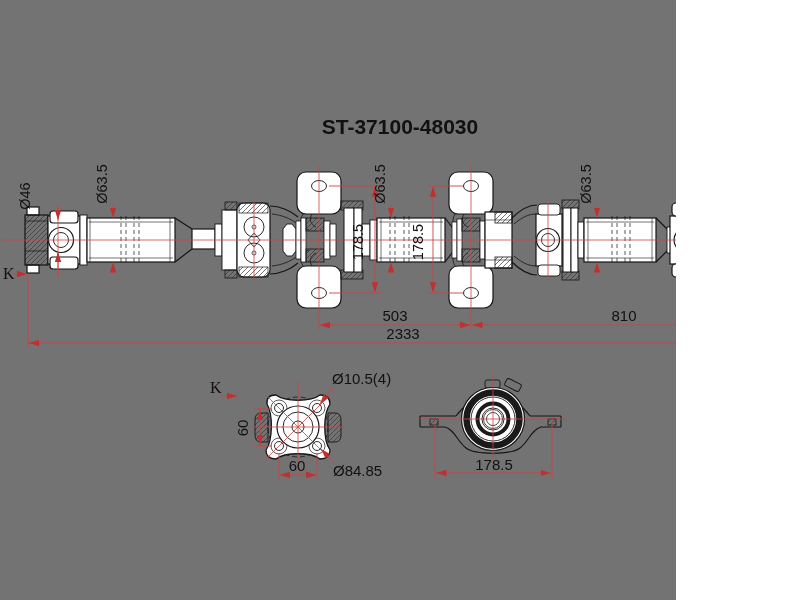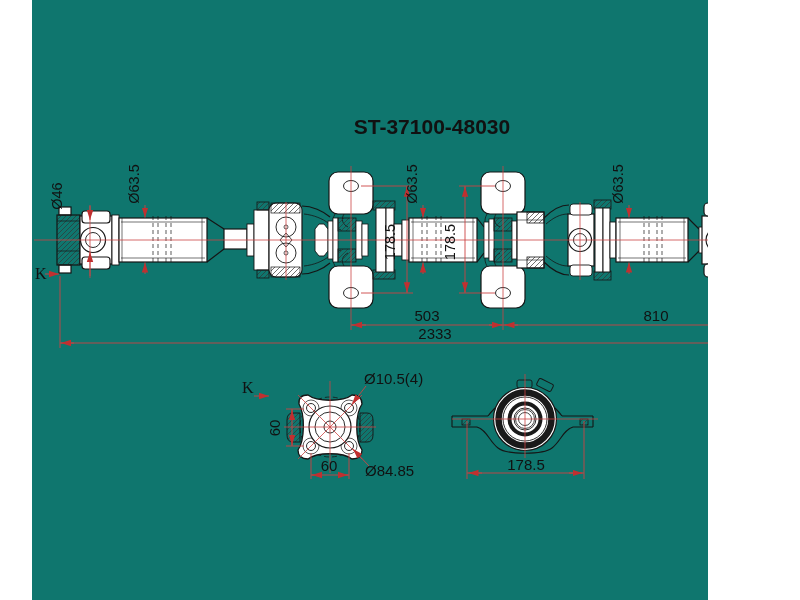--- a/index.html
+++ b/index.html
@@ -1,17 +1,17 @@
 <!DOCTYPE html>
 <html><head>
 <meta charset="utf-8">
 <style>
   html,body{margin:0;padding:0;background:#fff;}
-  .stage{position:relative;width:676px;height:600px;background:#0f766e;overflow:hidden;
-         font-family:"Liberation Sans",sans-serif;margin-left:32px;}
+  .stage{position:relative;width:676px;height:600px;background:#737373;overflow:hidden;
+         font-family:"Liberation Sans",sans-serif;}
   svg{position:absolute;left:0;top:0;}
   text{fill:#111;}
   .dimtxt{font-size:14.5px;font-family:"Liberation Sans",sans-serif;}
   .numtxt{font-size:15px;font-family:"Liberation Sans",sans-serif;}
   .ktxt{font-size:16px;font-family:"Liberation Serif",serif;}
   .pn{font-size:21px;font-weight:bold;font-family:"Liberation Sans",sans-serif;}
 </style>
 </head>
 <body>
 

